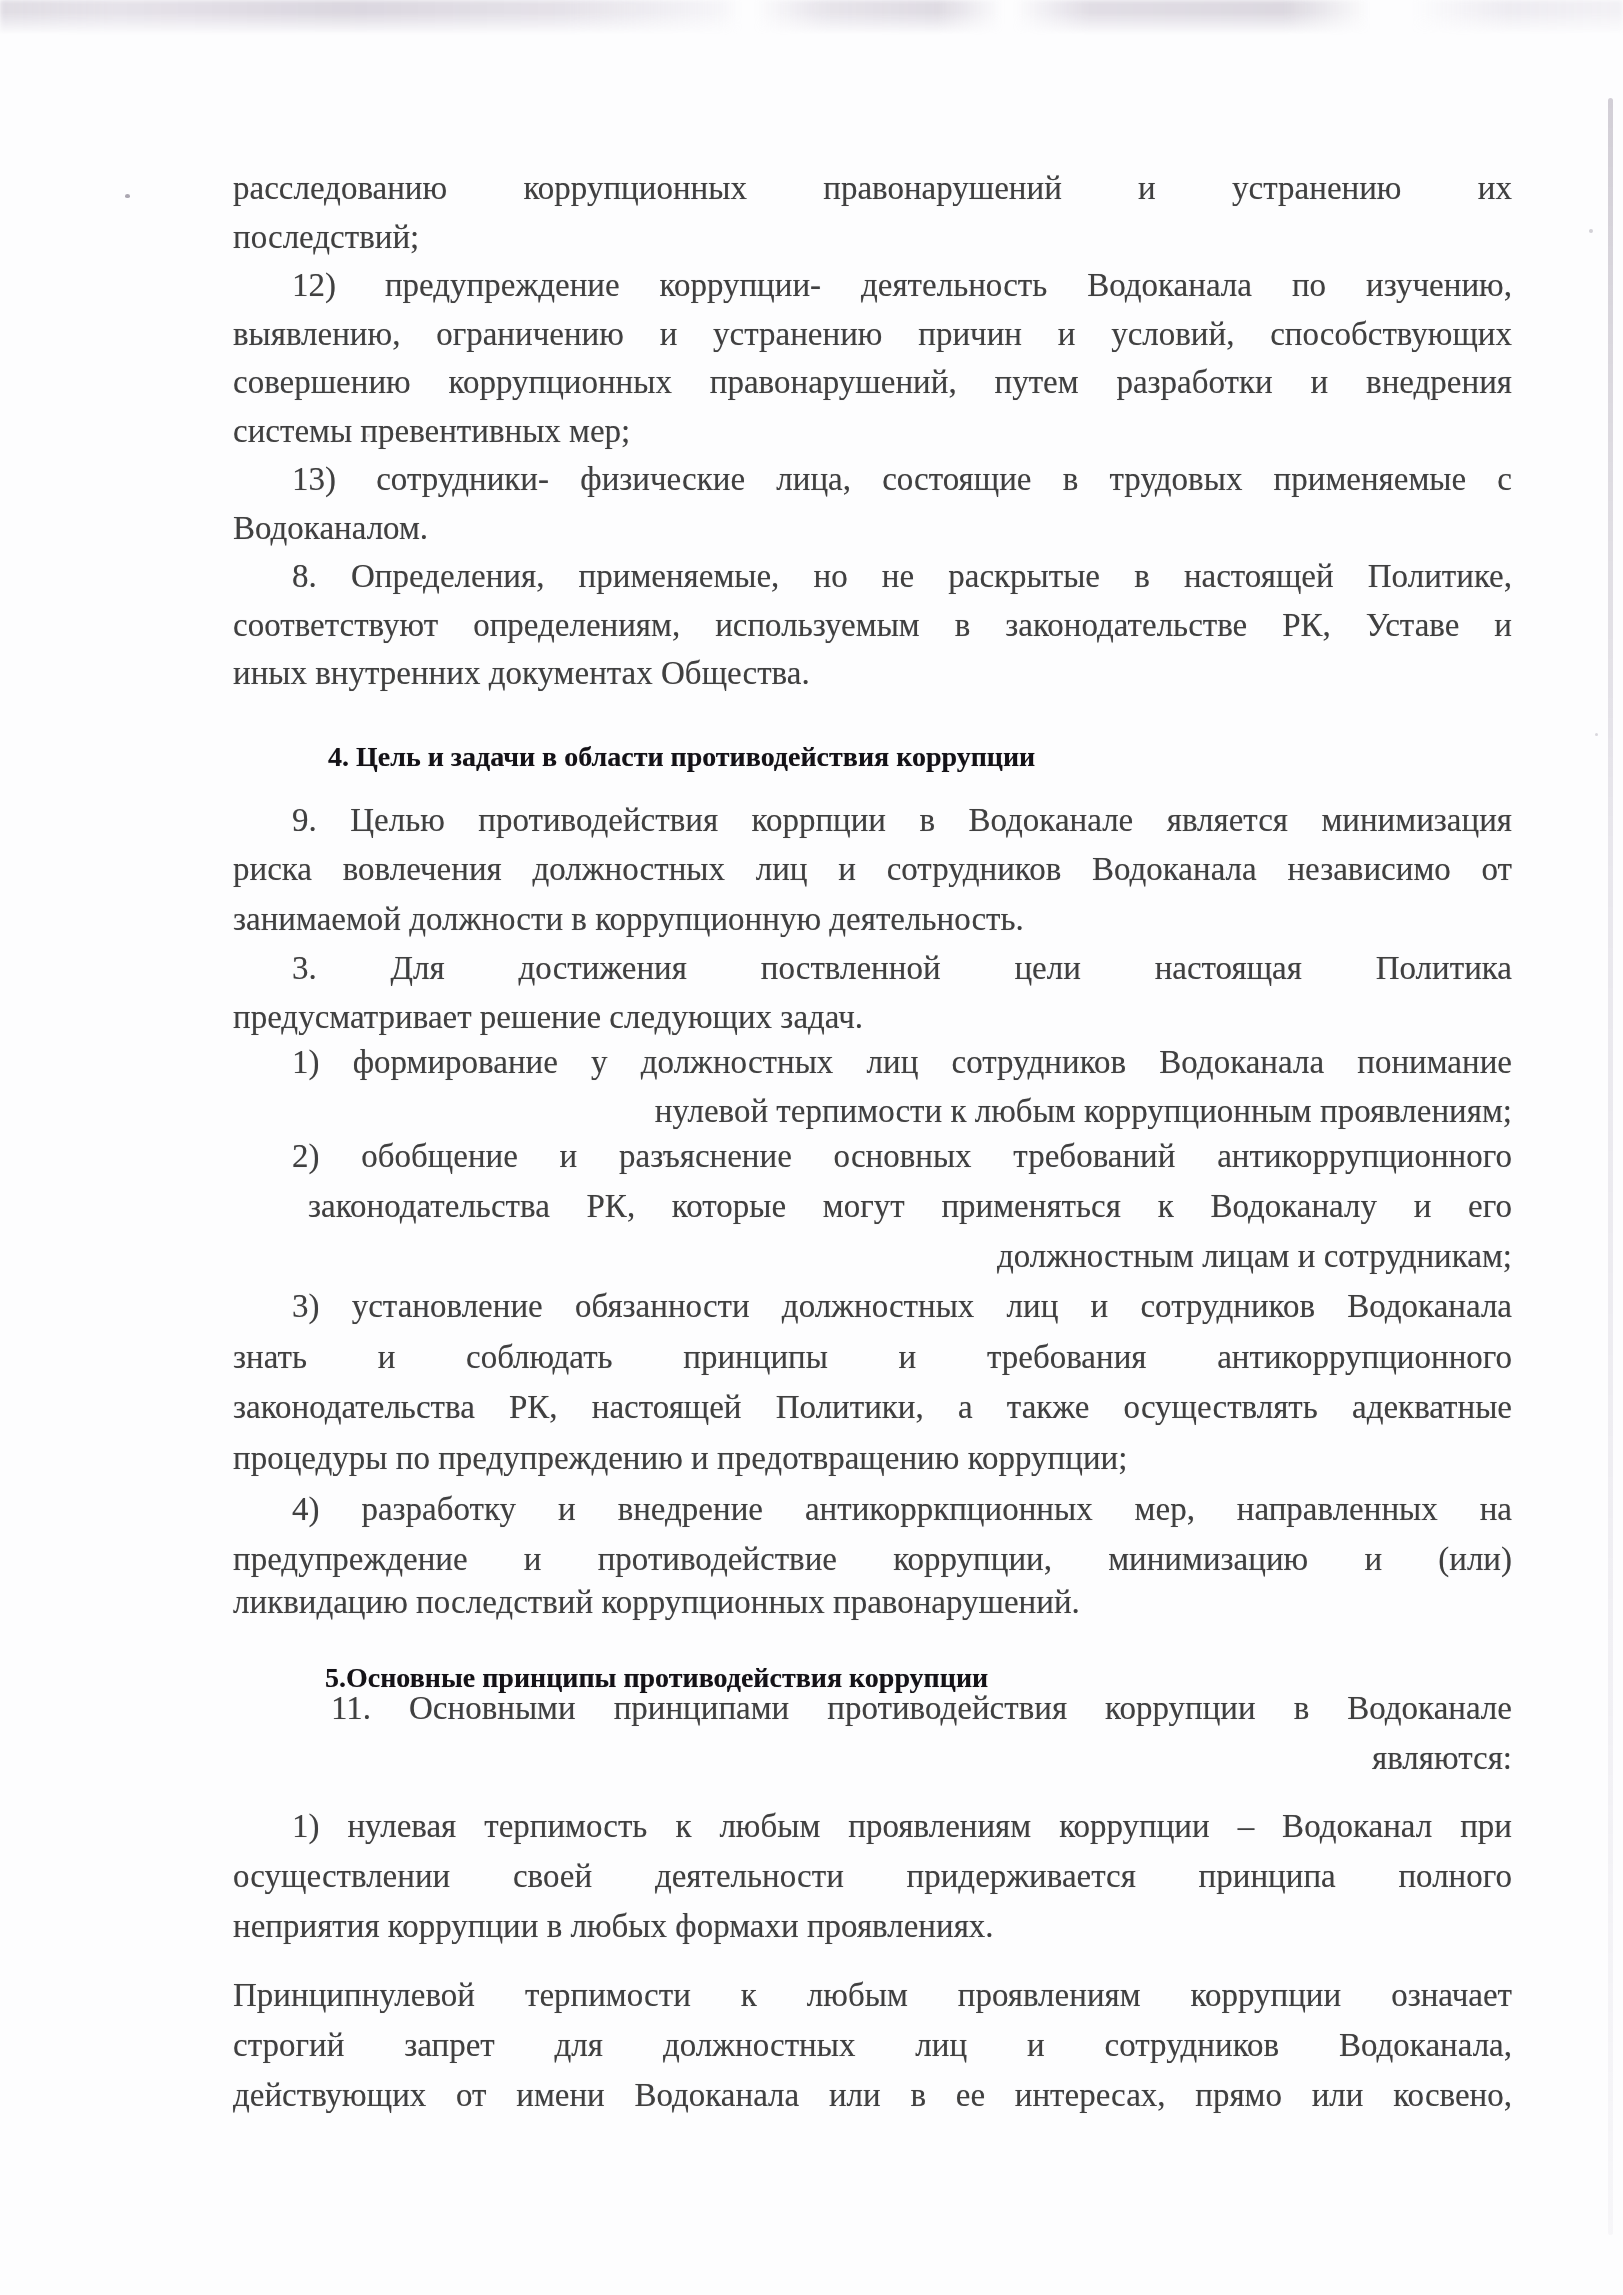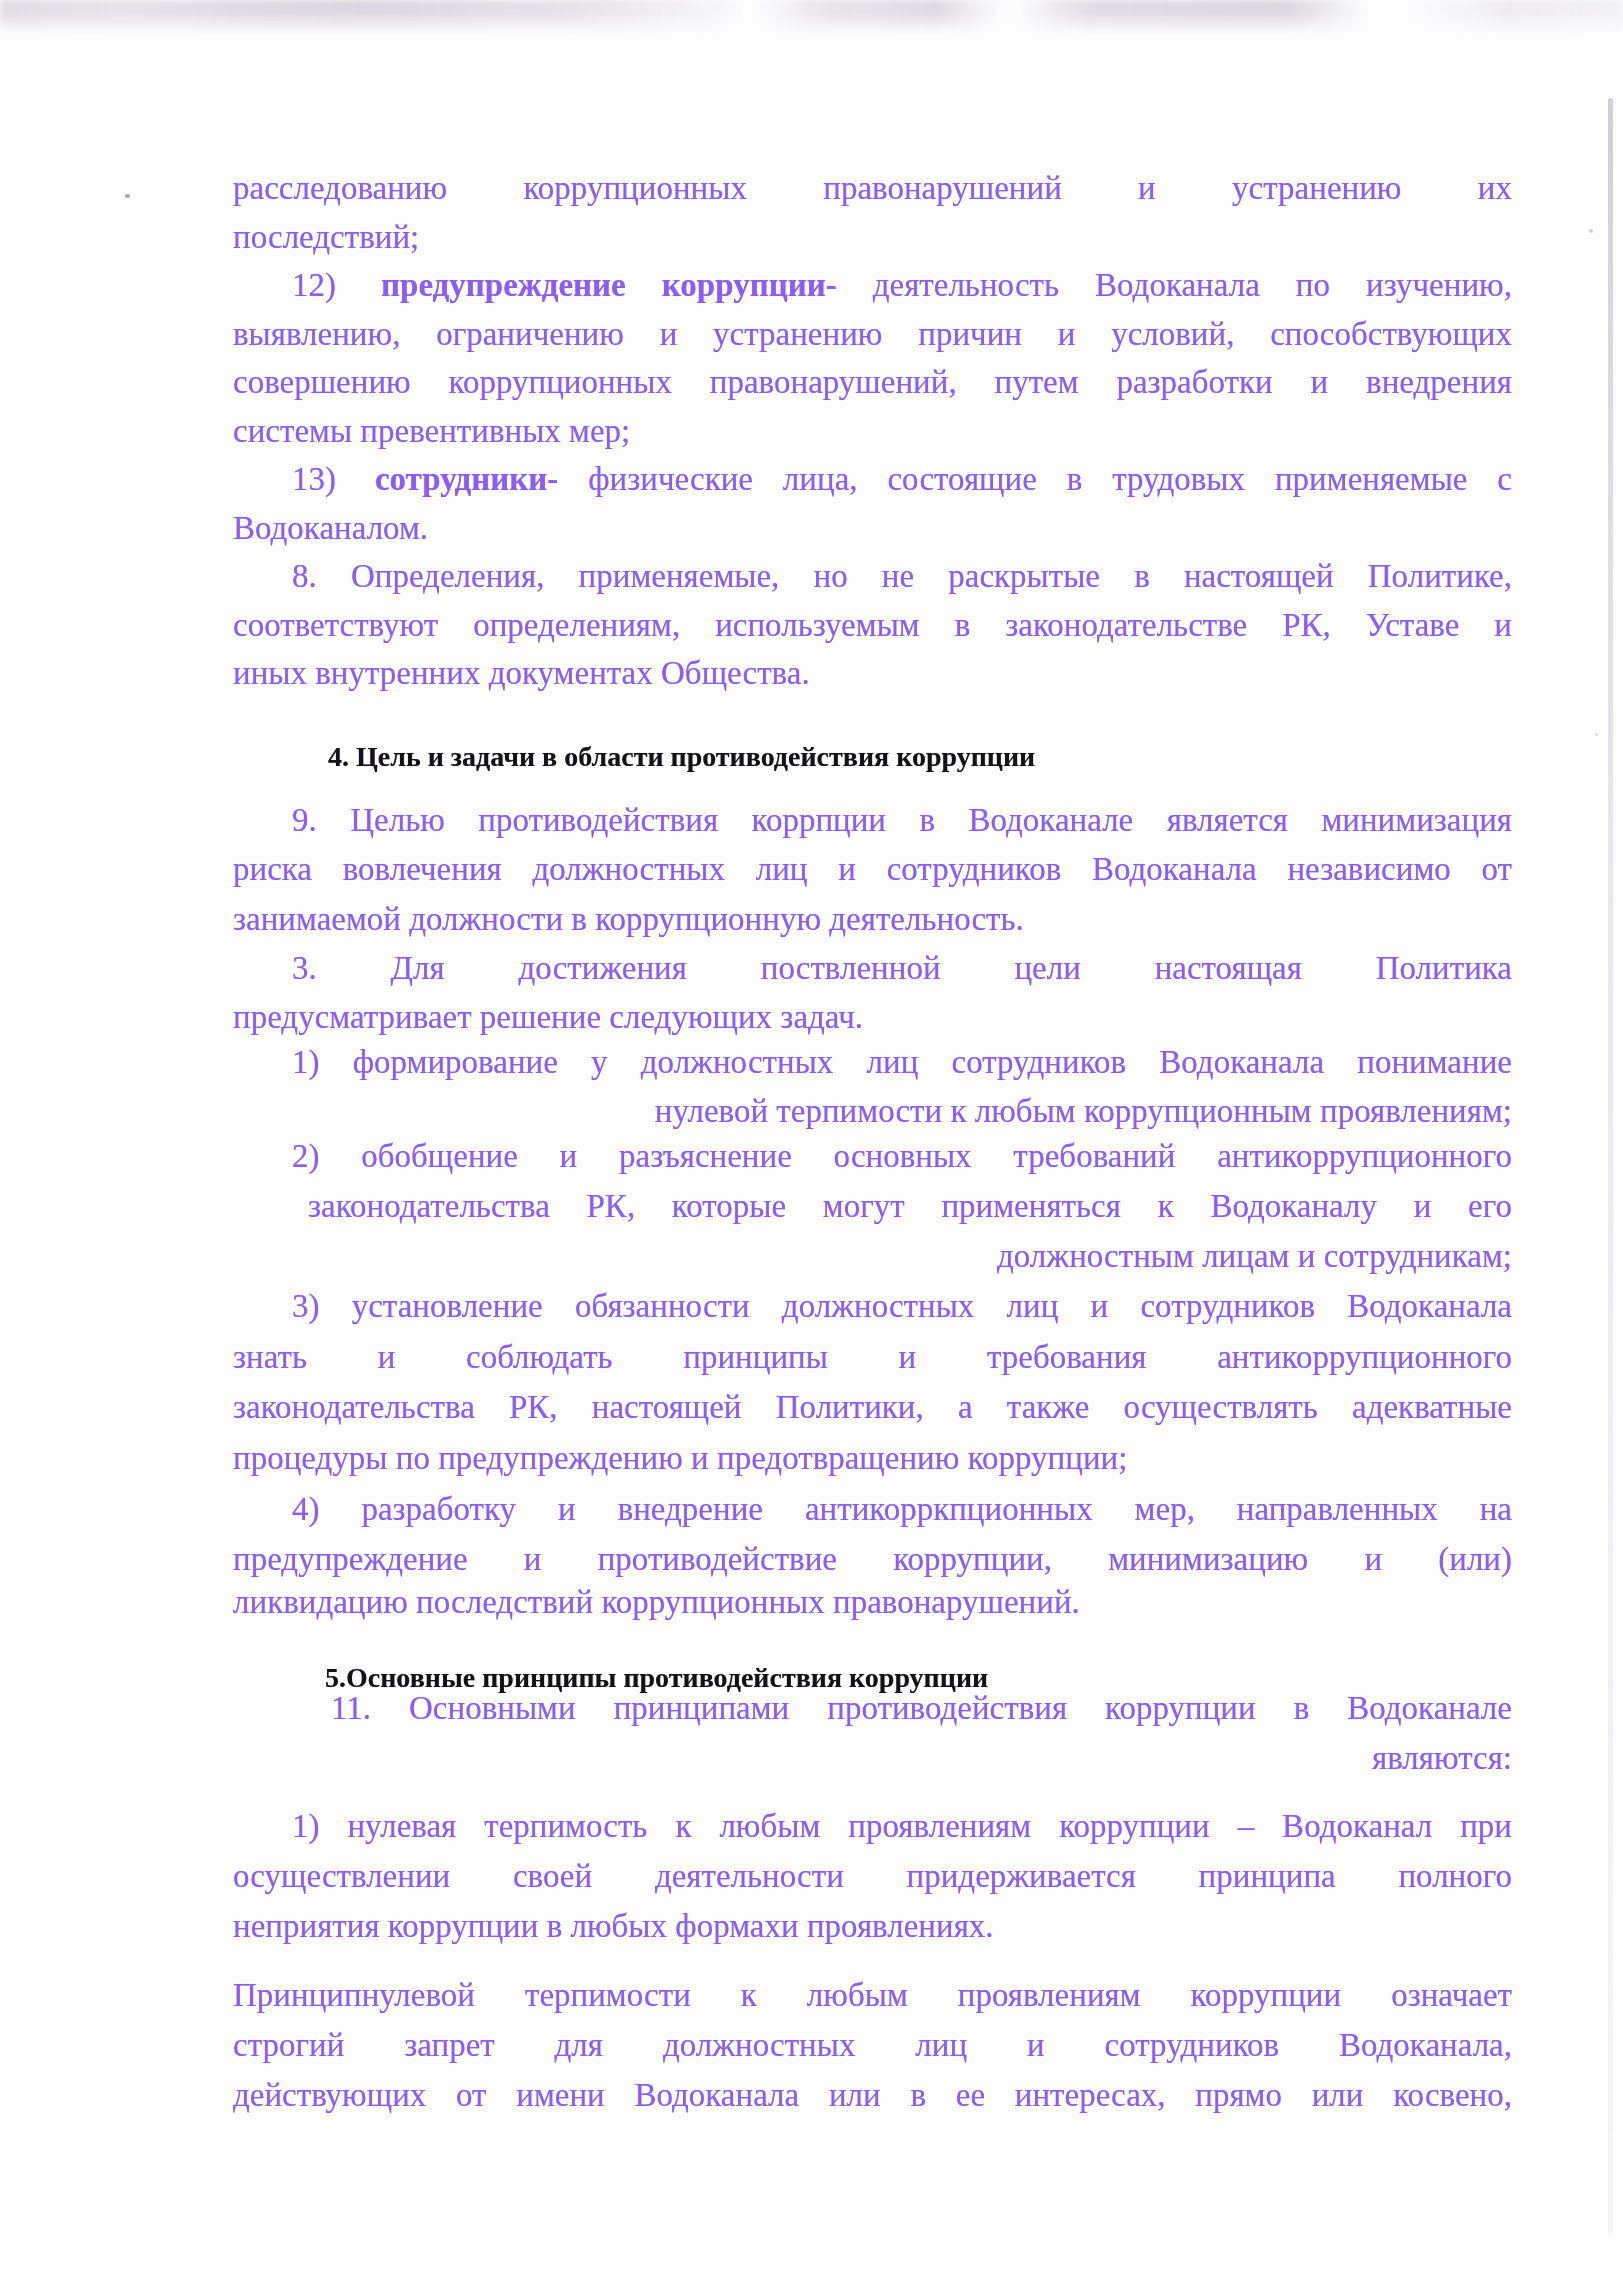--- a/index.html
+++ b/index.html
@@ -11,29 +11,29 @@
     overflow:hidden;
   }
   
   .ln{
     position:absolute;
     left:233px;
     width:1279px;
     box-sizing:border-box;
     font-size:33px;
     line-height:39px;
-    color:#8b5cf6;
+    color:#404040;
     text-shadow:0 0 0.7px rgba(29,27,32,.35);
     white-space:normal;
   }
   .j{text-align:justify;text-align-last:justify;text-justify:inter-word;}
   .ind1{padding-left:59px;}
   .ind2{padding-left:75px;text-align:right;}
   .ind3{padding-left:98px;}
-  .b{font-weight:bold;margin-left:9px;}
+  .b{font-weight:normal;margin-left:9px;}
   .hd{
     position:absolute;
     font-weight:bold;
     font-size:28px;
     line-height:39px;
     color:#141217;
     text-shadow:0 0 0.7px rgba(20,18,23,.4);
   }
   
   .scan-top{

